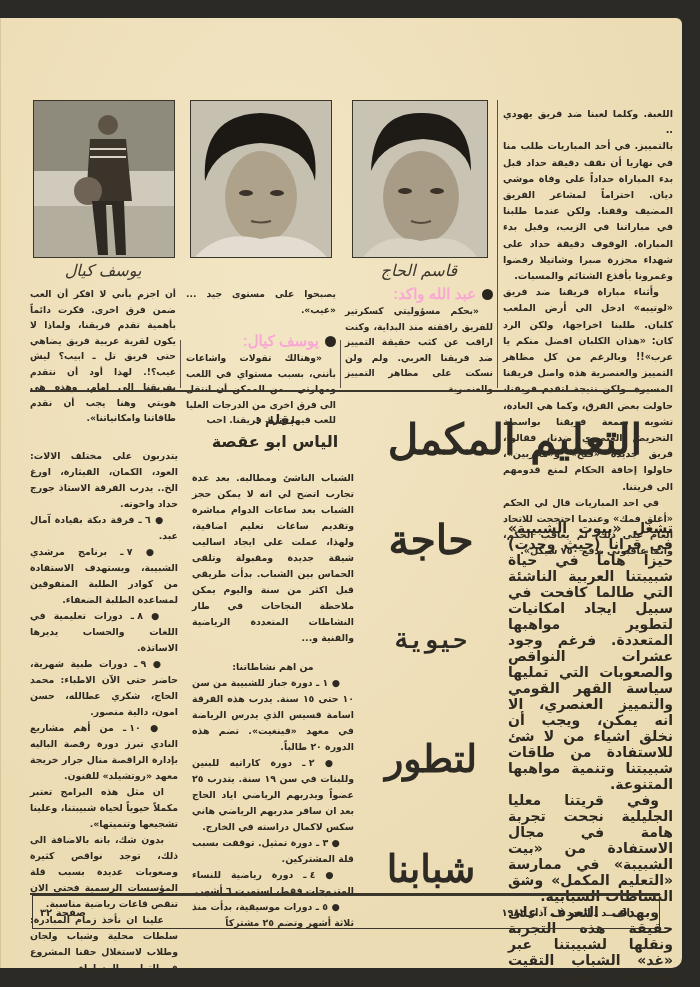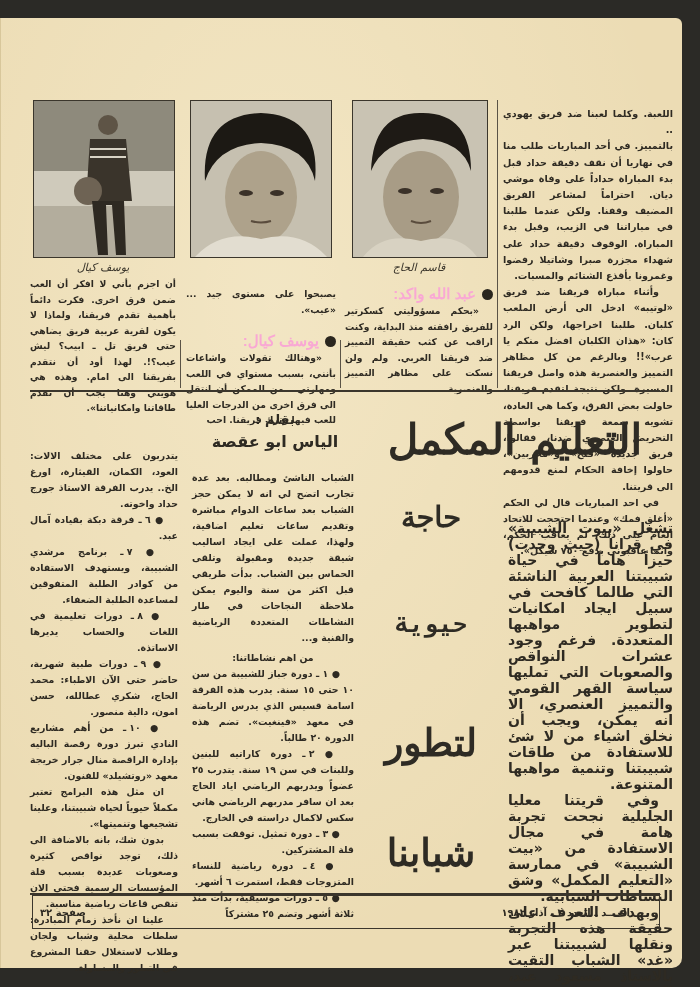--- a/index.html
+++ b/index.html
@@ -16,21 +16,21 @@
       border-top-right-radius: 6px; border-bottom-right-radius: 10px;
       box-shadow: 1px 0 0 #d8c79b inset;
     }
     .ar { direction: rtl; text-align: justify; color: #2e2a22; }
     .txt { font-family: "DejaVu Sans", sans-serif; font-size: 9.6px; line-height: 16.2px; font-weight: bold; }
     .abs { position: absolute; }
 
     
     .photo { position: absolute; border: 1.5px solid #3b362c; background: #bfb9aa; overflow: hidden; }
     .photo svg { display: block; width: 100%; height: 100%; }
-    .caption { position: absolute; font-family: "DejaVu Serif", serif; font-size: 11px; color: #3b362c; text-align: center; direction: rtl; font-style: italic; }
+    .caption { position: absolute; font-family: "DejaVu Serif", serif; font-size: 16px; color: #3b362c; text-align: center; direction: rtl; font-style: italic; }
 
     .rule-h { position: absolute; height: 2px; background: #3b362c; }
     .rule-v { position: absolute; width: 1px; background: #5a5346; }
 
     .subhead { font-family: Liberation Sans, sans-serif; font-weight: bold; font-size: 15px; color: #f9a8d4; direction: rtl; }
     .bullet { display: inline-block; width: 11px; height: 11px; border-radius: 50%; background: #2a261e; margin-left: 6px; vertical-align: -1px; }
 
     .headline-big { font-family: "DejaVu Serif", serif; font-weight: bold; color: #2e2b24; direction: rtl; text-align: center; }
     .byline { font-family: "DejaVu Sans", sans-serif; font-weight: bold; color: #2e2a22; direction: rtl; text-align: center; }
 
@@ -106,48 +106,48 @@
 <div class="abs" style="left:186px; top:286px; width:150px;">
   <div class="ar txt" style="font-size:9.2px;">يصبحوا على مستوى جيد ... «عيب».</div>
   <div class="subhead" style="margin-top:14px;">
     <span class="bullet"></span><span>يوسف كيال:</span>
   </div>
   <div class="ar txt" style="font-size:9.2px; line-height:15.5px;">
     <p class="ind">«وهنالك تقولات واشاعات بأنني، بسبب مستواي في اللعب ومهارتي ـ من الممكن أن انتقل الى فرق اخرى من الدرجات العليا للعب فيها وترك فريقنا. احب</p>
   </div>
 </div>
 
-<div class="abs ar txt" style="left:30px; top:276px; width:146px; font-size:9.2px; line-height:15.5px;">
+<div class="abs ar txt" style="left:30px; top:286px; width:146px; font-size:9.2px; line-height:15.5px;">
   <p>أن اجزم بأني لا افكر أن العب ضمن فرق اخرى. فكرت دائماً بأهمية تقدم فريقنا، ولماذا لا يكون لقرية عربية فريق يضاهي حتى فريق تل ـ ابيب؟ ليش عيب؟!. لهذا أود أن نتقدم بفريقنا الى امام. وهذه هي هويتي وهنا يجب أن نقدم طاقاتنا وامكانياتنا».</p>
 </div>
 
 <div class="rule-h" style="left:30px; top:390px; width:630px;"></div>
 
 <div class="abs headline-big" style="left:370px; top:410px; width:290px; font-size:42px; line-height:60px;">التعليم المكمل</div>
 
 <div class="abs" style="left:362px; top:500px; width:138px;">
-  <div class="headline-big" style="font-size:29px; height:110px;">حاجة</div>
+  <div class="headline-big" style="font-size:41px; height:110px;margin-top:16px;">حاجة</div>
   <div class="headline-big" style="font-size:24px; height:110px;font-family:Liberation Mono, monospace;">حيوية</div>
   <div class="headline-big" style="font-size:38px; height:110px;">لتطور</div>
   <div class="headline-big" style="font-size:38px; height:80px;">شبابنا</div>
 </div>
 
 <div class="abs byline" style="left:200px; top:412px; width:150px; font-size:13px;">بقلم :</div>
 <div class="abs byline" style="left:200px; top:432px; width:150px; font-size:16px;">الياس ابو عقصة</div>
 
 <div class="abs ar txt" style="left:508px; top:520px; width:165px; font-size:14px; line-height:16px;">
   <p>تشغل «بيوت الشبيبة» في قرانا (حيث وجدت) حيزاً هاماً في حياة شبيبتنا العربية الناشئة التي طالما كافحت في سبيل ايجاد امكانيات لتطوير مواهبها المتعددة. فرغم وجود عشرات النواقص والصعوبات التي تمليها سياسة القهر القومي والتمييز العنصري، الا انه يمكن، ويجب أن نخلق اشياء من لا شئ للاستفادة من طاقات شبيبتنا وتنمية مواهبها المتنوعة.</p>
   <p class="ind">وفي قريتنا معليا الجليلية نجحت تجربة هامة في مجال الاستفادة من «بيت الشبيبة» في ممارسة «التعليم المكمل» وشق النشاطات الشبابية.</p>
   <p class="ind">وبهدف التعرف على حقيقة هذه التجربة ونقلها لشبيبتنا عبر «غد» الشباب التقيت بالاستاذ مسعود عبد، المدرس في مدرسة معليا الابتدائية، والذي يعمل منذ اكثر من سنة مركزاً لـ «بيت الشبيبة» والمسؤول عن التعليم المكمل في القرية.</p>
   <p class="ind">أجاب الاستاذ مسعود عبد في رده على سؤال حول النشاطات قائلا: حاولت في البداية معرفة مواهب</p>
 </div>
 
 <div class="abs ar txt" style="left:192px; top:470px; width:162px; font-size:9.4px; line-height:16px;">
   <p>الشباب الناشئ ومطالبه. بعد عدة تجارب اتضح لي انه لا يمكن حجز الشباب بعد ساعات الدوام مباشرة وتقديم ساعات تعليم اضافية، ولهذا، عملت على ايجاد اساليب شيقة جديدة ومقبولة وتلقى الحماس بين الشباب. بدأت طريقي قبل اكثر من سنة واليوم يمكن ملاحظة النجاحات في طار النشاطات المتعددة الرياضية والفنية و...</p>
-  <p class="center" style="margin-top:4px;">من اهم نشاطاتنا:</p>
+  <p class="center" style="margin-top:13px;">من اهم نشاطاتنا:</p>
   <p class="ind">● ١ ـ دورة جباز للشبيبة من سن ١٠ حتى ١٥ سنة. يدرب هذه الفرقة اسامة قسيس الذي يدرس الرياضة في معهد «فينغيت». تضم هذه الدورة ٢٠ طالباً.</p>
   <p class="ind">● ٢ ـ دورة كاراتيه للبنين وللبنات في سن ١٩ سنة. يتدرب ٢٥ عضواً ويدربهم الرياضي اياد الحاج بعد ان سافر مدربهم الرياضي هاني سكس لاكمال دراسته في الخارج.</p>
   <p class="ind">● ٣ ـ دورة تمثيل. توقفت بسبب قلة المشتركين.</p>
   <p class="ind">● ٤ ـ دورة رياضية للنساء المتزوجات فقط، استمرت ٦ أشهر.</p>
   <p class="ind">● ٥ ـ دورات موسيقية، بدأت منذ ثلاثة أشهر وتضم ٢٥ مشتركاً</p>
 </div>
 
 <div class="abs ar txt" style="left:30px; top:448px; width:148px; font-size:9.4px; line-height:16px;">
   <p>يتدربون على مختلف الالات: العود، الكمان، القيثارة، اورغ الخ.. يدرب الفرقة الاستاذ جورج حداد واخوته.</p>
   <p class="ind">● ٦ ـ فرقة دبكة بقيادة آمال عبد.</p>

